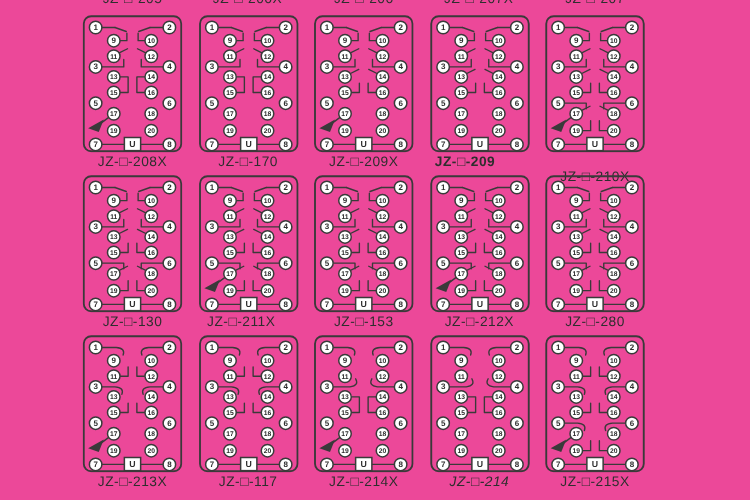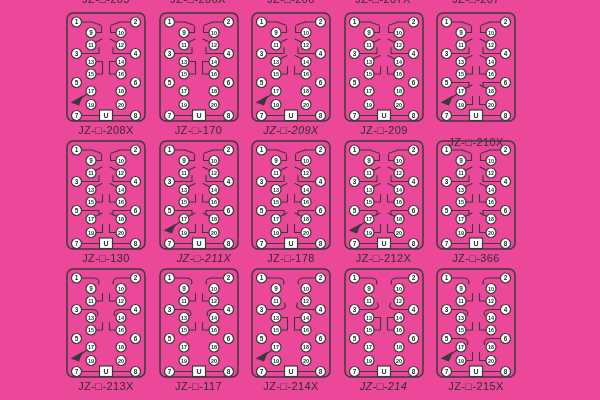--- a/index.html
+++ b/index.html
@@ -347,21 +347,21 @@
           </g>
           <g>
             <circle cx="55" cy="79" r="5" fill="#fff" stroke="#3a3a3a" stroke-width="1.2"></circle>
             <text x="55" y="79" dy="2.1" text-anchor="middle" fill="#2e2e2e" font-size="5.4" font-weight="bold">18</text>
           </g>
           <g>
             <circle cx="55" cy="92.5" r="5" fill="#fff" stroke="#3a3a3a" stroke-width="1.2"></circle>
             <text x="55" y="92.5" dy="2.1" text-anchor="middle" fill="#2e2e2e" font-size="5.4" font-weight="bold">20</text>
           </g>
         </svg></div>
-      <div class="model-label" style="left: 245px; top: 124px; font-style: italic;">JZ-□-209X</div>
+      <div class="model-label" style="left: 245px; top: 124px;">JZ-□-209X</div>
       <div class="cell" style="left: 343.5px; top: 12px;"><svg width="80" height="110" viewBox="0 0 80 110">
           <rect x="1" y="1" width="78" height="108" rx="6" fill="none" stroke="#3a3a3a" stroke-width="1.5"></rect>
           <g fill="none" stroke="#3a3a3a" stroke-width="1.1" stroke-linecap="round" stroke-linejoin="round">
             <path d="M15.5,10 H26"></path>
             <path d="M26,10 L35,13.2"></path>
             <path d="M30,20.5 H35.5 V14.5"></path>
             <path d="M29,30.5 L36,27"></path>
             <path d="M15.5,41.5 H33 V35.5"></path>
             <path d="M29,47 L36,43.5"></path>
             <path d="M30,62 H36.5 V54.5"></path>
@@ -455,21 +455,21 @@
           </g>
           <g>
             <circle cx="55" cy="79" r="5" fill="#fff" stroke="#3a3a3a" stroke-width="1.2"></circle>
             <text x="55" y="79" dy="2.1" text-anchor="middle" fill="#2e2e2e" font-size="5.4" font-weight="bold">18</text>
           </g>
           <g>
             <circle cx="55" cy="92.5" r="5" fill="#fff" stroke="#3a3a3a" stroke-width="1.2"></circle>
             <text x="55" y="92.5" dy="2.1" text-anchor="middle" fill="#2e2e2e" font-size="5.4" font-weight="bold">20</text>
           </g>
         </svg></div>
-      <div class="model-label" style="left: 338px; top: 124px;">JZ-□-209</div>
+      <div class="model-label" style="left: 326px; top: 124px; font-weight: bold;">JZ-□-209</div>
       <div class="cell" style="left: 436px; top: 12px;"><svg width="80" height="110" viewBox="0 0 80 110">
           <rect x="1" y="1" width="78" height="108" rx="6" fill="none" stroke="#3a3a3a" stroke-width="1.5"></rect>
           <g fill="none" stroke="#3a3a3a" stroke-width="1.1" stroke-linecap="round" stroke-linejoin="round">
             <path d="M15.5,10 H26"></path>
             <path d="M26,10 L35,13.2"></path>
             <path d="M30,20.5 H35.5 V14.5"></path>
             <path d="M29,30.5 L36,27"></path>
             <path d="M15.5,41.5 H33 V35.5"></path>
             <path d="M29,47 L36,43.5"></path>
             <path d="M30,62 H36.5 V54.5"></path>
@@ -805,21 +805,21 @@
           </g>
           <g>
             <circle cx="55" cy="79" r="5" fill="#fff" stroke="#3a3a3a" stroke-width="1.2"></circle>
             <text x="55" y="79" dy="2.1" text-anchor="middle" fill="#2e2e2e" font-size="5.4" font-weight="bold">18</text>
           </g>
           <g>
             <circle cx="55" cy="92.5" r="5" fill="#fff" stroke="#3a3a3a" stroke-width="1.2"></circle>
             <text x="55" y="92.5" dy="2.1" text-anchor="middle" fill="#2e2e2e" font-size="5.4" font-weight="bold">20</text>
           </g>
         </svg></div>
-      <div class="model-label" style="left: 158px; top: 252px; font-style: italic;">JZ-□-211X</div>
+      <div class="model-label" style="left: 147px; top: 252px;">JZ-□-211X</div>
       <div class="cell" style="left: 251px; top: 140px;"><svg width="80" height="110" viewBox="0 0 80 110">
           <rect x="1" y="1" width="78" height="108" rx="6" fill="none" stroke="#3a3a3a" stroke-width="1.5"></rect>
           <g fill="none" stroke="#3a3a3a" stroke-width="1.1" stroke-linecap="round" stroke-linejoin="round">
             <path d="M15.5,10 H26"></path>
             <path d="M26,10 L35,13.2"></path>
             <path d="M30,20.5 H35.5 V14.5"></path>
             <path d="M29,30.5 L36,27"></path>
             <path d="M15.5,41.5 H33 V35.5"></path>
             <path d="M29,47 L36,43.5"></path>
             <path d="M30,62 H36.5 V54.5"></path>
@@ -919,21 +919,21 @@
           </g>
           <g>
             <circle cx="55" cy="79" r="5" fill="#fff" stroke="#3a3a3a" stroke-width="1.2"></circle>
             <text x="55" y="79" dy="2.1" text-anchor="middle" fill="#2e2e2e" font-size="5.4" font-weight="bold">18</text>
           </g>
           <g>
             <circle cx="55" cy="92.5" r="5" fill="#fff" stroke="#3a3a3a" stroke-width="1.2"></circle>
             <text x="55" y="92.5" dy="2.1" text-anchor="middle" fill="#2e2e2e" font-size="5.4" font-weight="bold">20</text>
           </g>
         </svg></div>
-      <div class="model-label" style="left: 245px; top: 252px;">JZ-□-178</div>
+      <div class="model-label" style="left: 245px; top: 252px;">JZ-□-153</div>
       <div class="cell" style="left: 343.5px; top: 140px;"><svg width="80" height="110" viewBox="0 0 80 110">
           <rect x="1" y="1" width="78" height="108" rx="6" fill="none" stroke="#3a3a3a" stroke-width="1.5"></rect>
           <g fill="none" stroke="#3a3a3a" stroke-width="1.1" stroke-linecap="round" stroke-linejoin="round">
             <path d="M15.5,10 H26"></path>
             <path d="M26,10 L35,13.2"></path>
             <path d="M30,20.5 H35.5 V14.5"></path>
             <path d="M29,30.5 L36,27"></path>
             <path d="M15.5,41.5 H33 V35.5"></path>
             <path d="M29,47 L36,43.5"></path>
             <path d="M30,62 H36.5 V54.5"></path>
@@ -1151,21 +1151,21 @@
           </g>
           <g>
             <circle cx="55" cy="79" r="5" fill="#fff" stroke="#3a3a3a" stroke-width="1.2"></circle>
             <text x="55" y="79" dy="2.1" text-anchor="middle" fill="#2e2e2e" font-size="5.4" font-weight="bold">18</text>
           </g>
           <g>
             <circle cx="55" cy="92.5" r="5" fill="#fff" stroke="#3a3a3a" stroke-width="1.2"></circle>
             <text x="55" y="92.5" dy="2.1" text-anchor="middle" fill="#2e2e2e" font-size="5.4" font-weight="bold">20</text>
           </g>
         </svg></div>
-      <div class="model-label" style="left: 430px; top: 252px;">JZ-□-366</div>
+      <div class="model-label" style="left: 430px; top: 252px;">JZ-□-280</div>
       <div class="cell" style="left: 66px; top: 268px;"><svg width="80" height="110" viewBox="0 0 80 110">
           <rect x="1" y="1" width="78" height="108" rx="6" fill="none" stroke="#3a3a3a" stroke-width="1.5"></rect>
           <g fill="none" stroke="#3a3a3a" stroke-width="1.1" stroke-linecap="round" stroke-linejoin="round">
             <path d="M15.5,10 H27 Q34.5,10.5 32.5,16"></path>
             <path d="M30,33 H36.5 V25.5"></path>
             <path d="M15.5,41.5 H26 Q33.5,42 31.5,47.5"></path>
             <path d="M30,62 H36.5 V54.5"></path>
           </g>
           <g fill="none" stroke="#3a3a3a" stroke-width="1.1" stroke-linecap="round" stroke-linejoin="round" transform="matrix(-1,0,0,1,80,0)">
             <path d="M15.5,10 H27 Q34.5,10.5 32.5,16"></path>

